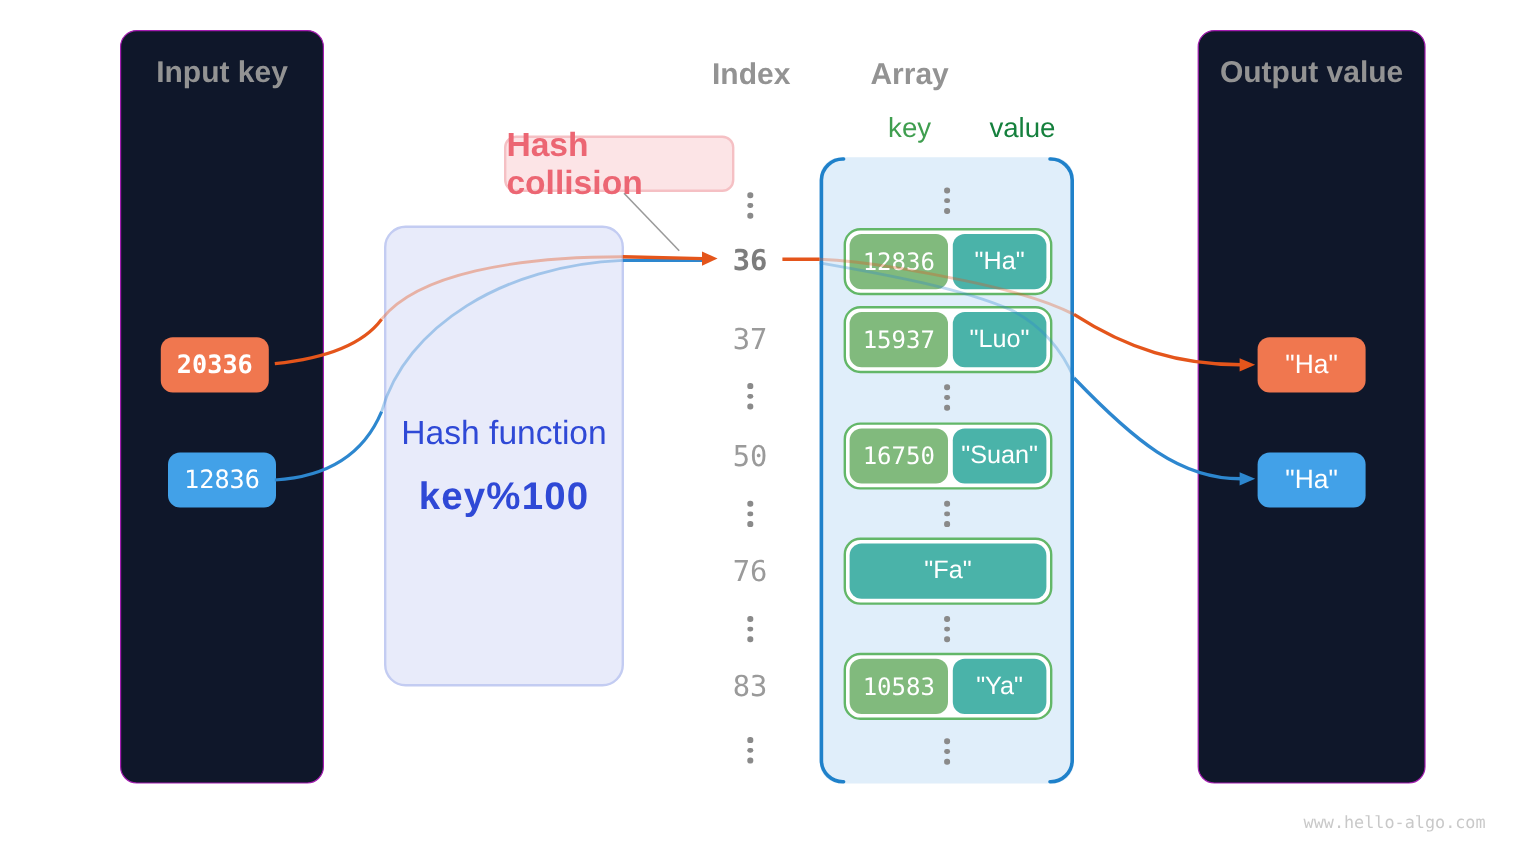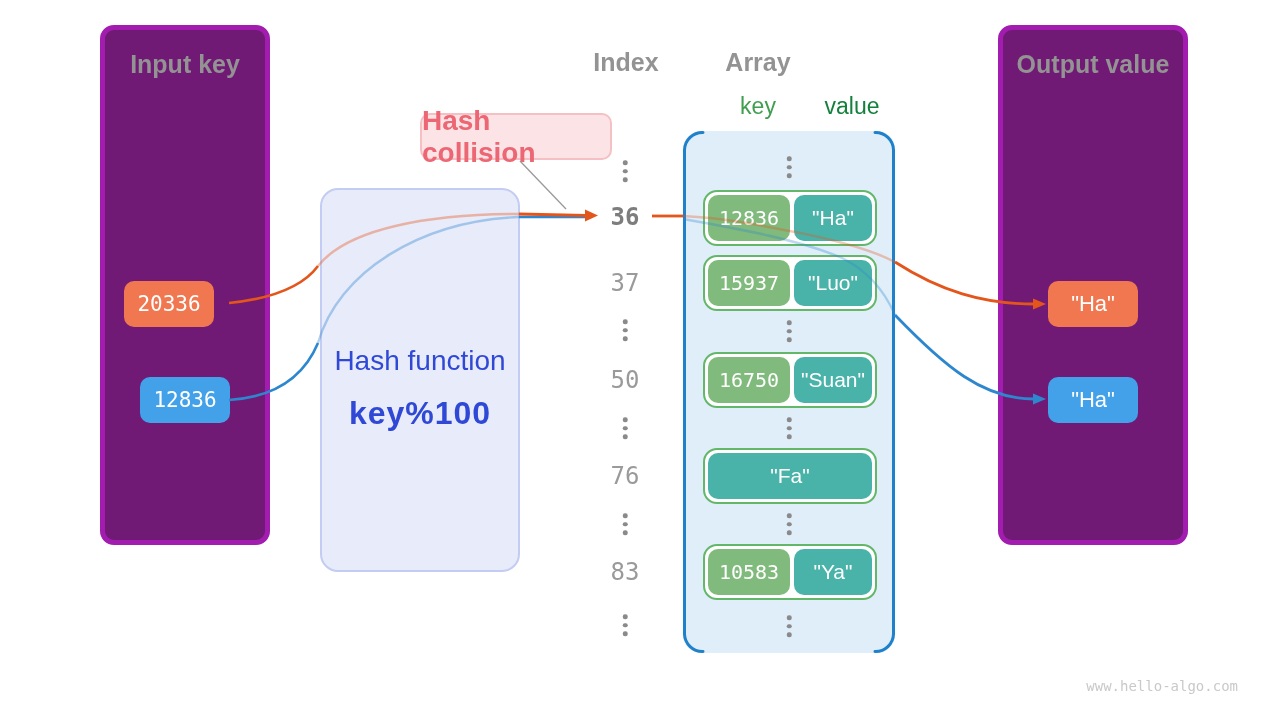--- a/index.html
+++ b/index.html
@@ -8,23 +8,23 @@
     position: relative;
     width: 1280px; height: 720px;
     background: #ffffff;
     font-family: "Liberation Sans", sans-serif;
     overflow: hidden;
   }
 
   
   .panel {
     position: absolute;
-    top: 25px; height: 520px;
-    background: #701a75;
-    border: 5px solid #a21caf;
+    top: 25px; height: 628px;
+    background: #0f172a;
+    border: 1px solid #a21caf;
     border-radius: 14px;
   }
   .panel-title {
     margin-top: 20px;
     text-align: center;
     font-size: 25px;
     font-weight: bold;
     color: #939393;
   }
   #input-panel  { left: 100px;  width: 170px; }
@@ -35,21 +35,21 @@
     position: absolute;
     width: 90px; height: 46px;
     border-radius: 10px;
     display: flex; align-items: center; justify-content: center;
     color: #ffffff;
   }
   .badge.num { font-family: "DejaVu Sans Mono", monospace; font-size: 21px; }
   .badge.val { font-family: "Liberation Sans", sans-serif; font-size: 22px; }
   .badge.orange { background: #f0774f; }
   .badge.blue   { background: #42a1e8; }
-  #in-badge-0  { left: 124px; top: 281px; }
+  #in-badge-0  { left: 134px; top: 281px; font-weight: bold; }
   #in-badge-1  { left: 140px; top: 377px; }
   #out-badge-0 { left: 1048px; top: 281px; }
   #out-badge-1 { left: 1048px; top: 377px; }
 
   
   #hash-box {
     position: absolute;
     left: 320px; top: 188px; width: 200px; height: 384px;
     background: #e8ebfa;
     border: 2px solid #c3ccf2;

